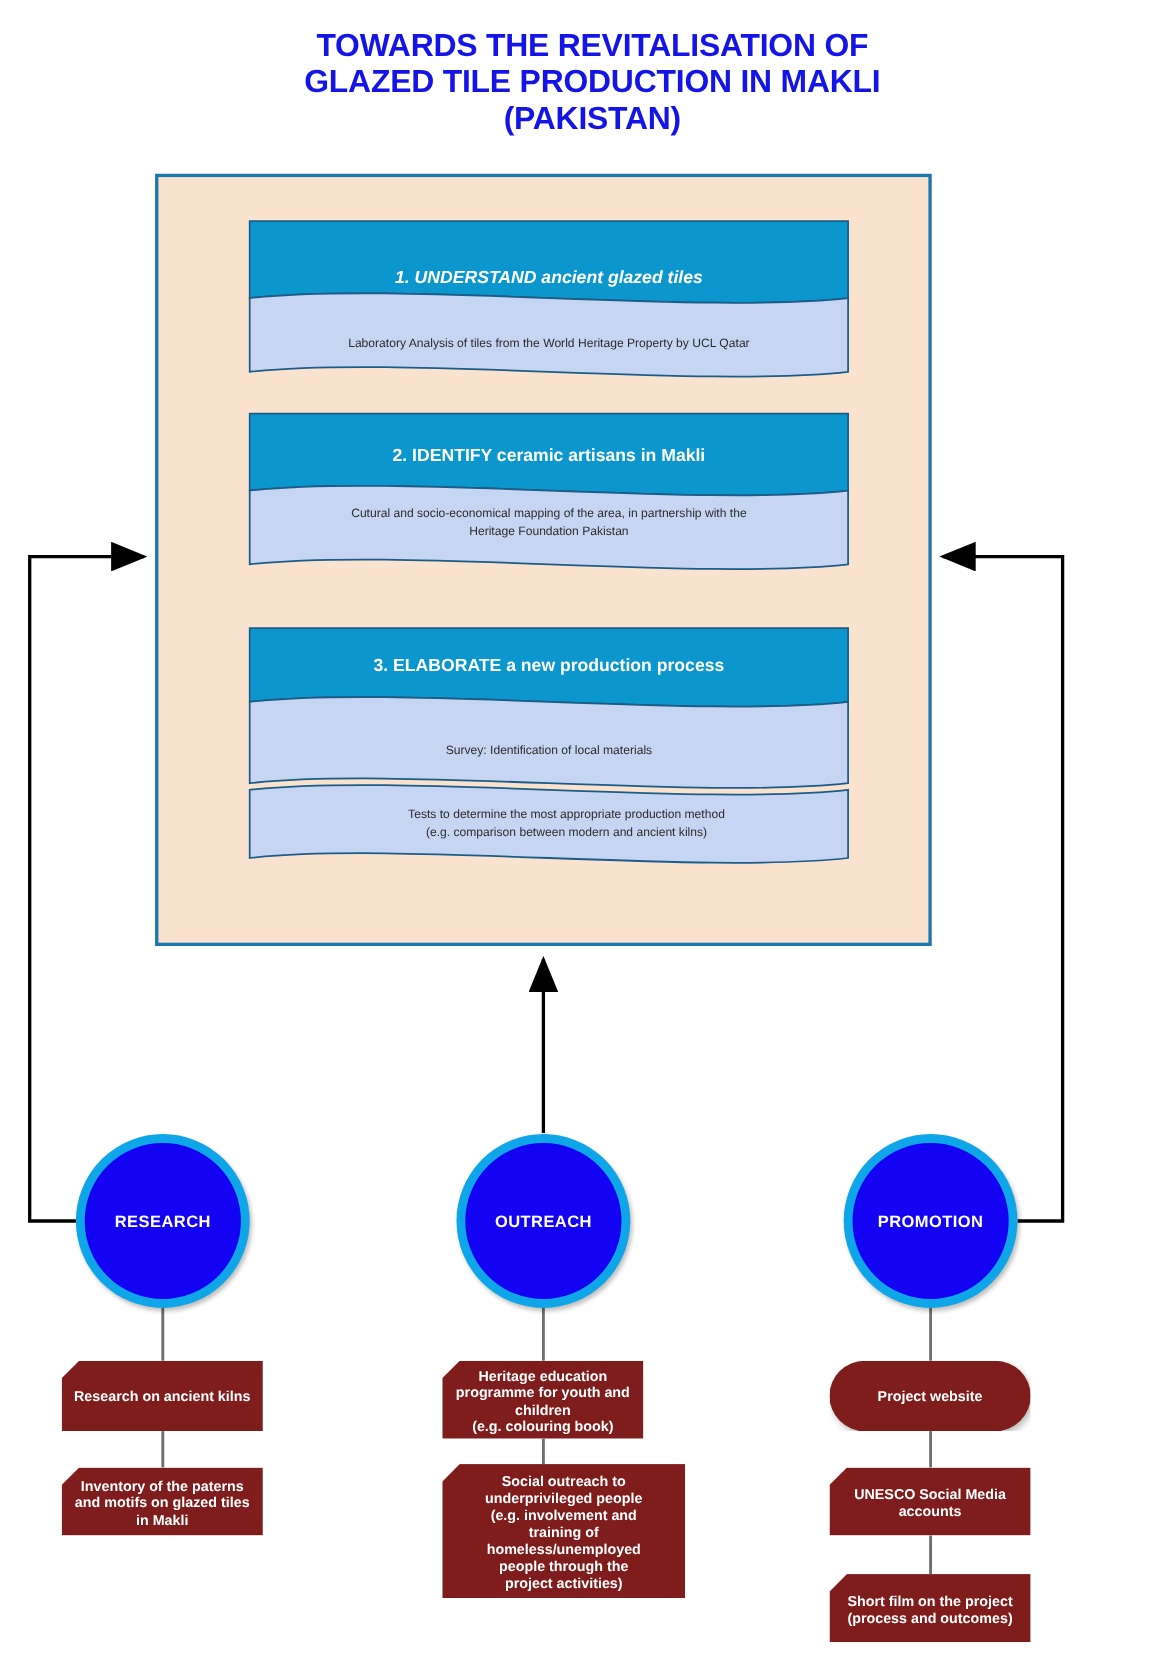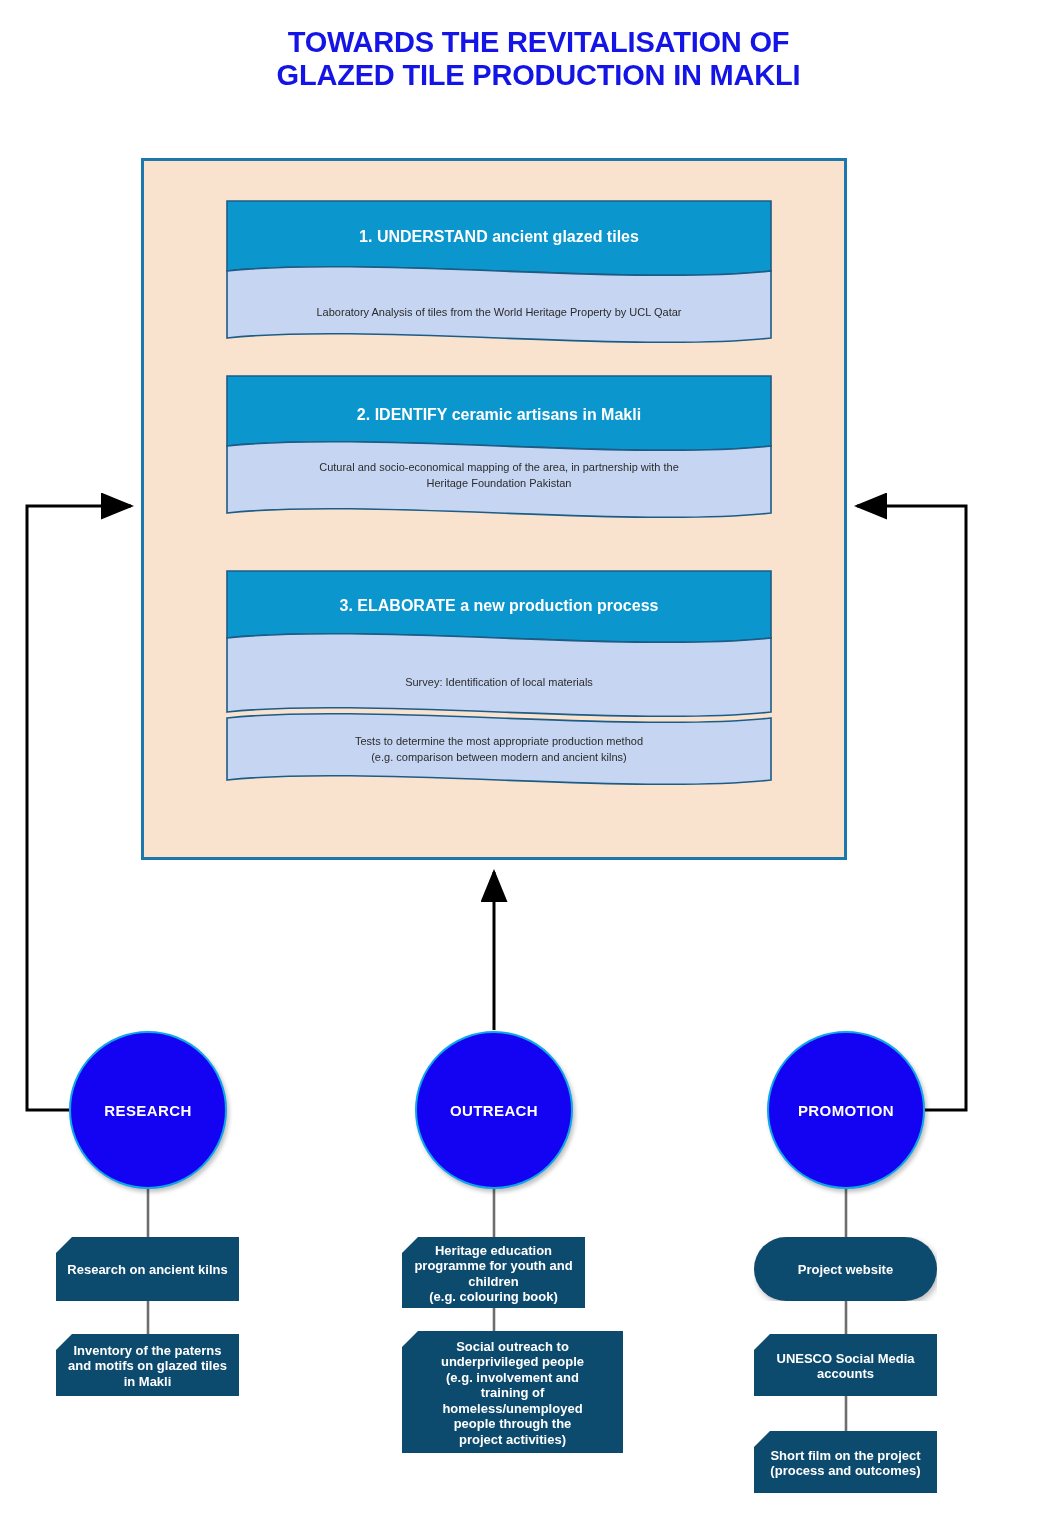--- a/index.html
+++ b/index.html
@@ -78,66 +78,67 @@
     pointer-events: none;
   }
 
   
   .circle {
     position: absolute;
     width: 158px;
     height: 158px;
     border-radius: 50%;
     background: #1403F2;
-    border: 2px solid #0ea5e9;
+    border: 8px solid #0ea5e9;
     box-sizing: border-box;
     display: flex;
     align-items: center;
     justify-content: center;
     color: #ffffff;
     font-weight: bold;
     font-size: 15px;
     letter-spacing: 0.4px;
     box-shadow: 2px 3px 4px rgba(0,0,0,0.25);
   }
 
   
   .tag {
     position: absolute;
-    background: #0c4a6e;
+    background: #7f1d1d;
     color: #ffffff;
     font-weight: bold;
     font-size: 13px;
     line-height: 15.5px;
     text-align: center;
     display: flex;
     align-items: center;
     justify-content: center;
     box-sizing: border-box;
     padding: 4px 8px 2px 8px;
     clip-path: polygon(0 16px, 16px 0, 100% 0, 100% 100%, 0 100%);
     filter: drop-shadow(2px 3px 3px rgba(0,0,0,0.28));
   }
 </style>
 </head>
 <body>
 
 <div id="title">
   <div>TOWARDS THE REVITALISATION OF</div>
   <div>GLAZED TILE PRODUCTION IN MAKLI</div>
+  <div>(PAKISTAN)</div>
 </div>
 
 <div id="panel"></div>
 
 <div class="stage" id="stage-1" style="top:200px;">
   <svg width="546" height="156" viewBox="0 0 546 156">
     <path d="M1,1 L545,1 L545,71 C410,86 136,56 1,71 Z" fill="#0B96CD" stroke="#1C5C86" stroke-width="1.6"></path>
     <path d="M1,71 C136,56 410,86 545,71 L545,138 C410,153 136,123 1,138 Z" fill="#C6D6F2" stroke="#1C5C86" stroke-width="1.6"></path>
   </svg>
-  <div class="txt head" style="top:27px;">1. UNDERSTAND ancient glazed tiles</div>
+  <div class="txt head" style="top:43px;font-style:italic;">1. UNDERSTAND ancient glazed tiles</div>
   <div class="txt body" style="top:104px; white-space:pre-line;">Laboratory Analysis of tiles from the World Heritage Property by UCL Qatar</div>
 </div>
 
 <div class="stage" id="stage-2" style="top:375px;">
   <svg width="546" height="156" viewBox="0 0 546 156">
     <path d="M1,1 L545,1 L545,71 C410,86 136,56 1,71 Z" fill="#0B96CD" stroke="#1C5C86" stroke-width="1.6"></path>
     <path d="M1,71 C136,56 410,86 545,71 L545,138 C410,153 136,123 1,138 Z" fill="#C6D6F2" stroke="#1C5C86" stroke-width="1.6"></path>
   </svg>
   <div class="txt head" style="top:30px;">2. IDENTIFY ceramic artisans in Makli</div>
   <div class="txt body" style="top:84px; white-space:pre-line;">Cutural and socio-economical mapping of the area, in partnership with the
@@ -145,21 +146,21 @@
 </div>
 
 <div class="stage" id="stage-3" style="top:570px;">
   <svg width="546" height="226" viewBox="0 0 546 226">
     <path d="M1,1 L545,1 L545,68 C410,83 136,53 1,68 Z" fill="#0B96CD" stroke="#1C5C86" stroke-width="1.6"></path>
     <path d="M1,68 C136,53 410,83 545,68 L545,142 C410,157 136,127 1,142 Z" fill="#C6D6F2" stroke="#1C5C86" stroke-width="1.6"></path>
     <path d="M1,148 C136,133 410,163 545,148 L545,210 C410,225 136,195 1,210 Z" fill="#C6D6F2" stroke="#1C5C86" stroke-width="1.6"></path>
   </svg>
   <div class="txt head" style="top:26px;">3. ELABORATE a new production process</div>
   <div class="txt body" style="top:104px; white-space:pre-line;">Survey: Identification of local materials</div>
-  <div class="txt body" style="top:163px; white-space:pre-line;">Tests to determine the most appropriate production method
+  <div class="txt body" style="top:163px; white-space:pre-line;margin-left:16px;">Tests to determine the most appropriate production method
 (e.g. comparison between modern and ancient kilns)</div>
 </div>
 
 <svg id="wires" viewBox="0 0 1046 1523">
   <defs>
     <marker id="ah" markerWidth="11" markerHeight="9" refX="10" refY="4.5" orient="auto">
       <path d="M0,0 L11,4.5 L0,9 Z" fill="#000000"></path>
     </marker>
   </defs>
 

